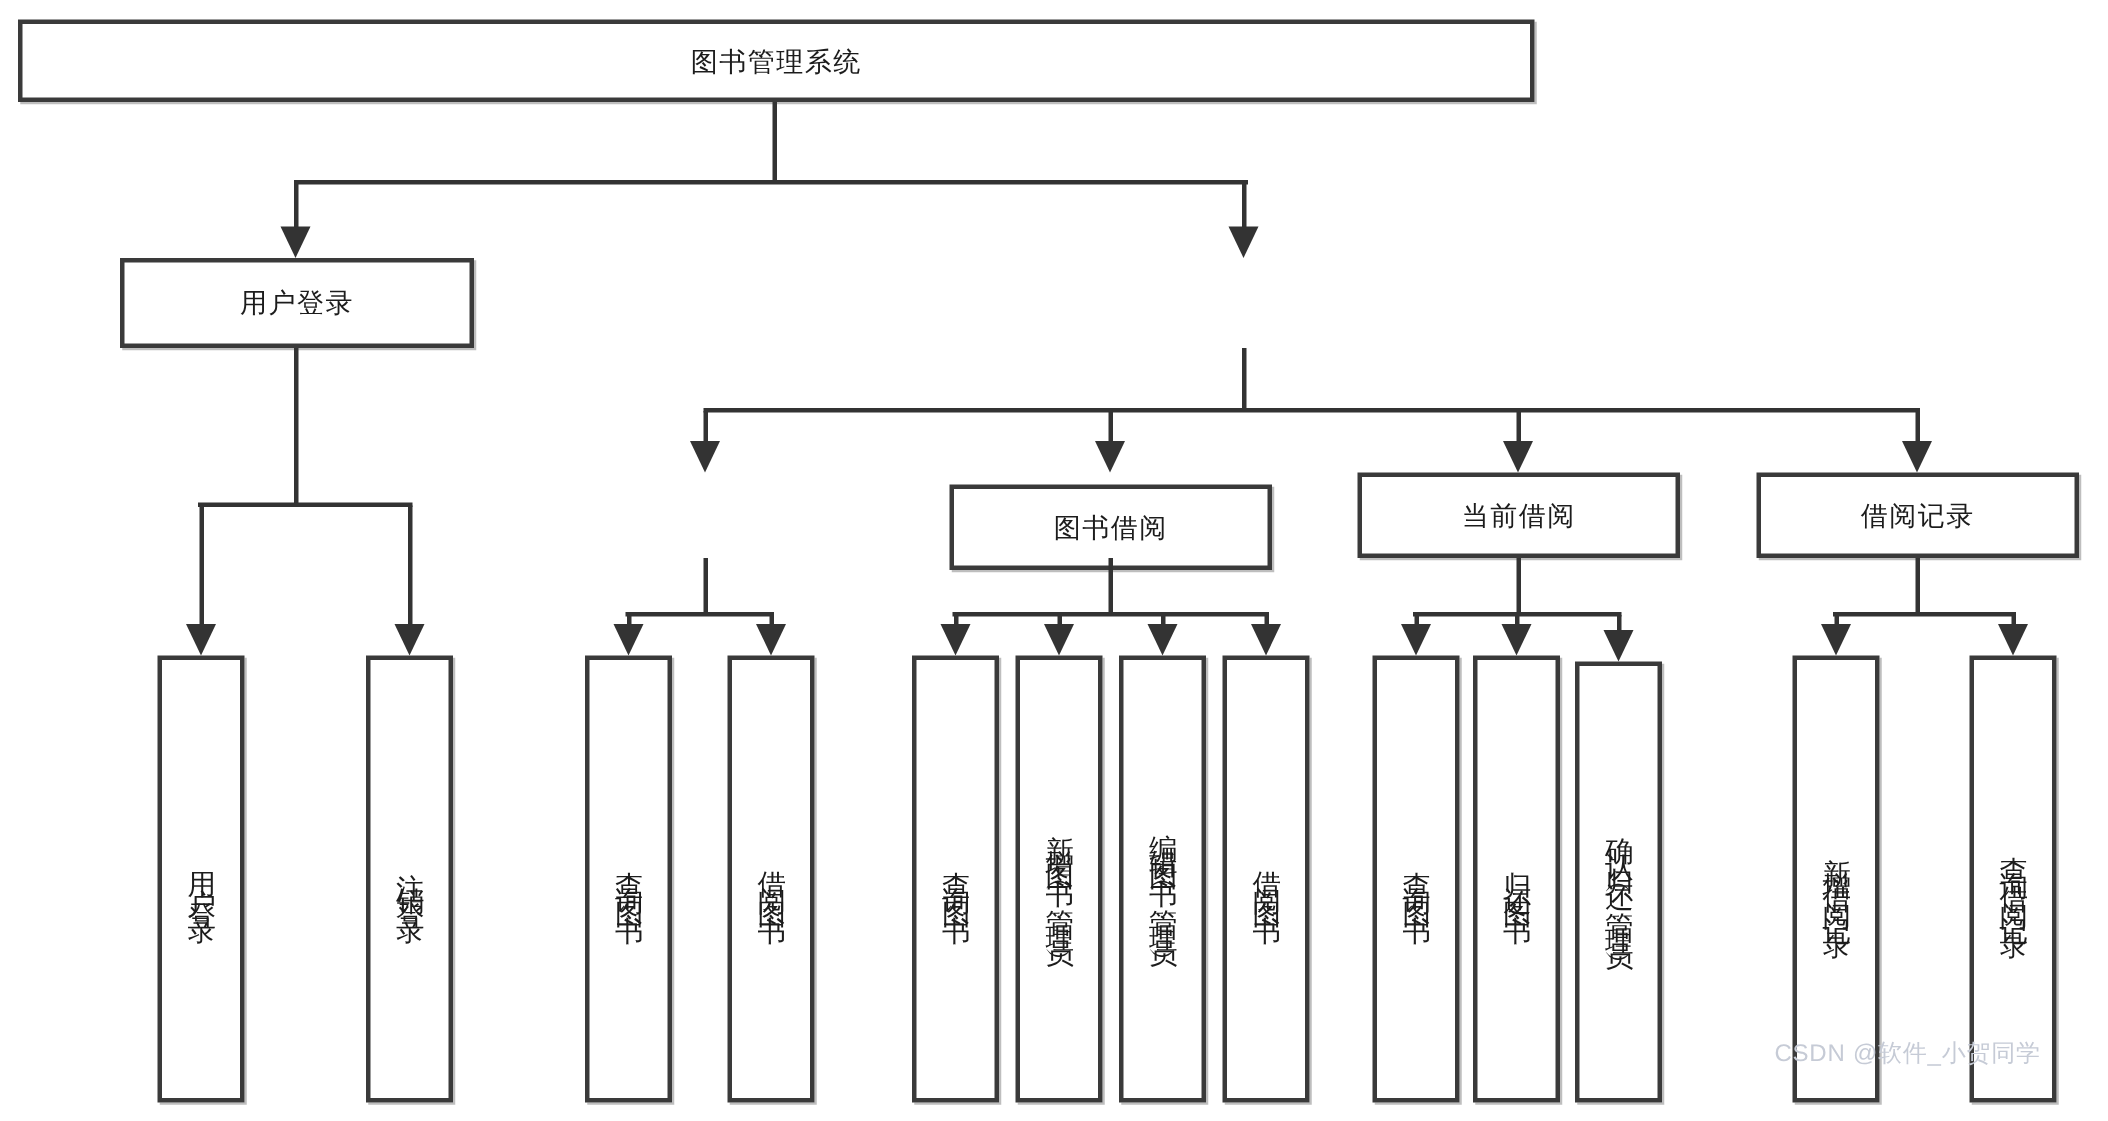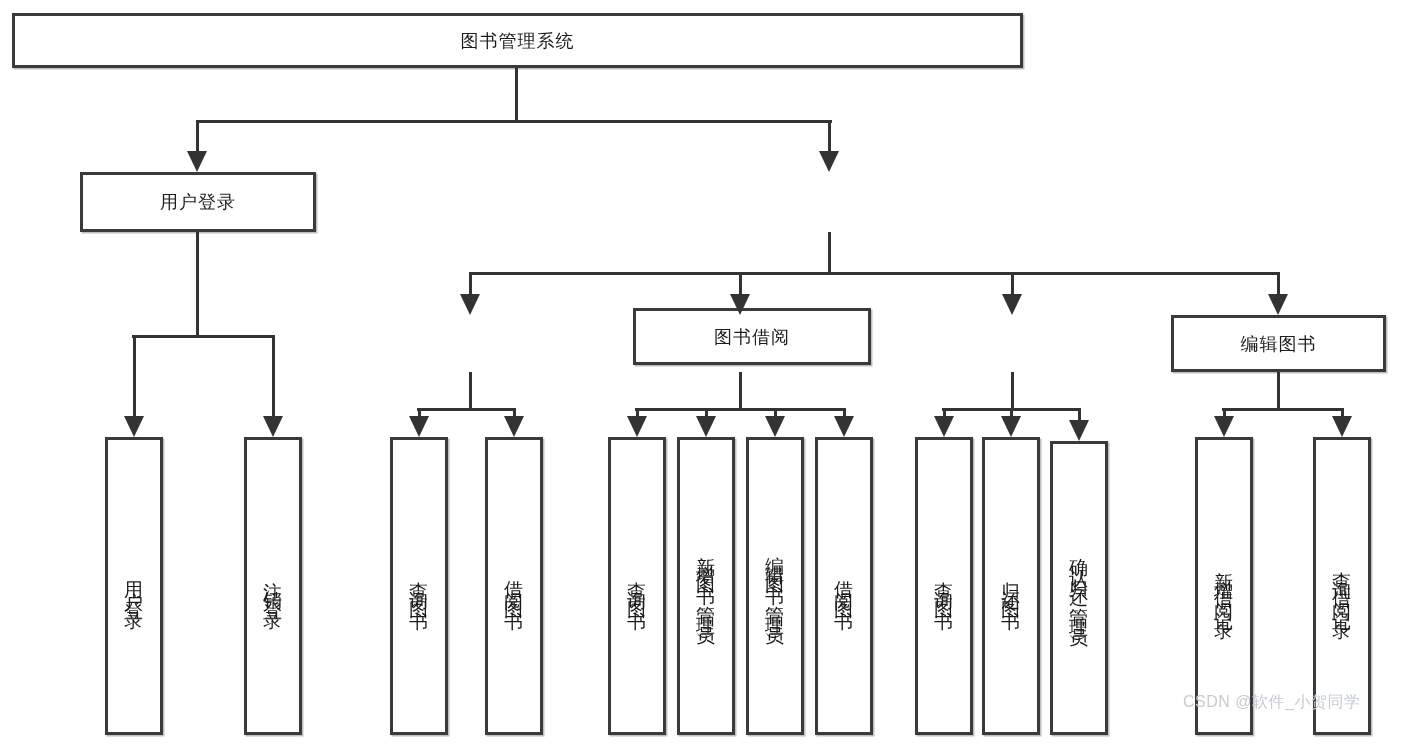--- a/index.html
+++ b/index.html
@@ -70,27 +70,30 @@
   <div class="box h" style="left:12px;top:13px;width:1011px;height:55px">
     <span>图书管理系统</span>
   </div>
 
   <div class="box h" style="left:80px;top:172px;width:236px;height:60px">
     <span>用户登录</span>
   </div>
 
 
 
-  <div class="box h" style="left:633px;top:308px;width:238px;height:57px">
+  <div class="box h" style="left:633px;top:323px;width:215px;height:57px">
     <span>图书借阅</span>
   </div>
 
+  <div class="box h" style="left:905px;top:315px;width:215px;height:57px">
+    <span>当前借阅</span>
+  </div>
 
   <div class="box h" style="left:1171px;top:315px;width:215px;height:57px">
-    <span>编辑图书</span>
+    <span>借阅记录</span>
   </div>
 
   <div class="box v" style="left:105px;top:437px;width:58px;height:298px">
     <span>用户登录</span>
   </div>
   <div class="box v" style="left:244px;top:437px;width:58px;height:298px">
     <span>注销登录</span>
   </div>
 
   <div class="box v" style="left:390px;top:437px;width:58px;height:298px">

